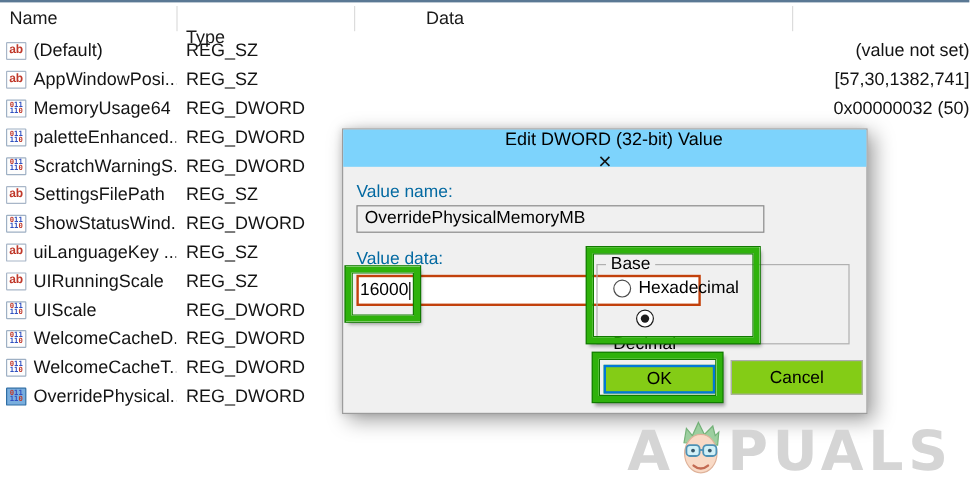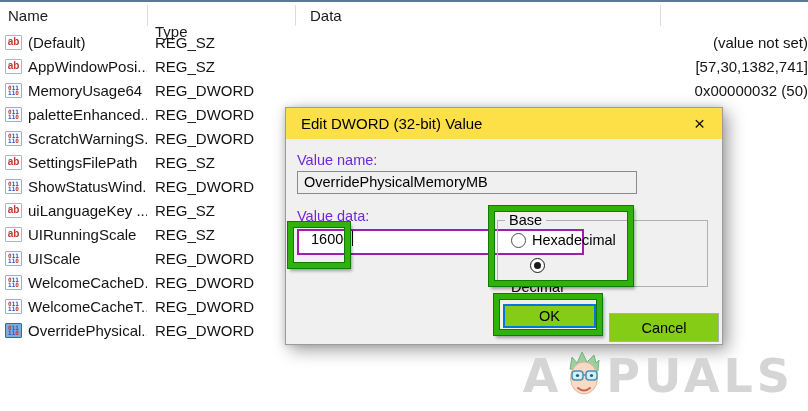--- a/index.html
+++ b/index.html
@@ -7,21 +7,21 @@
     width:808px;height:411px;position:relative;overflow:hidden;
     background:#ffffff;font-family:"Liberation Sans",sans-serif;
     -webkit-font-smoothing:antialiased;
   }
   .topstrip{position:absolute;left:0;top:0;width:808px;height:2px;background:#5a7894;}
 
   
   .list-header{position:absolute;left:0;top:2px;width:808px;height:27px;display:flex;align-items:center;font-size:15px;color:#1b1b1b;}
   .h-name{width:147px;padding-left:8px;box-sizing:border-box;}
   .h-type{width:148px;padding-left:8px;box-sizing:border-box;margin-top:32px;}
-  .h-data{flex:1;padding-left:15px;box-sizing:border-box;}
+  .h-data{flex:1;padding-left:15px;box-sizing:border-box;margin-left:45px;}
   .vsep{position:absolute;top:5px;width:1px;height:21px;background:#dcdcdc;}
   .vsep.s1{left:147px}.vsep.s2{left:295px}.vsep.s3{left:660px}
 
   .rows{position:absolute;left:0;top:30px;width:808px;}
   .lrow{display:flex;height:24px;align-items:center;font-size:15px;color:#141414;white-space:nowrap;}
   .c-name{width:147px;display:flex;align-items:center;gap:6px;padding-left:5px;box-sizing:border-box;overflow:hidden;}
   .nlabel{overflow:hidden;}
   .c-type{width:148px;padding-left:8px;box-sizing:border-box;}
   .c-data{flex:1;padding-left:15px;box-sizing:border-box;text-align:right;}
 
@@ -30,44 +30,44 @@
   .ricon.dw{background:#fdfdfd;border:1px solid #9eb0c4;display:flex;flex-direction:column;justify-content:center;align-items:center;}
   .dwline{display:block;font-family:"DejaVu Sans Mono",monospace;font-size:6px;font-weight:bold;line-height:5.5px;letter-spacing:0;}
   .dwline i{font-style:normal;}
   .d0{color:#c23b2e;}.d1{color:#3050c0;}
   .ricon.dw.sel{background:#79aede;border-color:#2e6da4;}
 
   
   .dialog{position:absolute;left:285px;top:107px;width:438px;height:238px;background:#f0f0f0;
     border:1px solid #9c9c9c;box-sizing:border-box;z-index:10;color:#000;
     box-shadow:5px 5px 16px rgba(0,0,0,.38),-1px 0 6px rgba(0,0,0,.12);}
-  .dlg-titlebar{position:absolute;left:0;top:0;width:100%;height:31px;background:#fde047;display:flex;align-items:center;}
+  .dlg-titlebar{position:absolute;left:0;top:0;width:100%;height:31px;background:#7dd3fc;display:flex;align-items:center;flex-direction:column;}
   .dlg-title{font-size:15px;padding-left:15px;flex:1;}
   .dlg-close{width:45px;height:31px;display:flex;align-items:center;justify-content:center;font-size:19px;font-weight:300;color:#111;cursor:default;}
-  .dlbl{position:absolute;font-size:14.5px;color:#6d28d9;}
+  .dlbl{position:absolute;font-size:14.5px;color:#0369a1;}
   .lbl-valuename{left:11px;top:44px;}
   .box-valuename{position:absolute;left:11px;top:63px;width:340px;height:23px;background:#f0f0f0;border:1px solid #8a8a8a;
     box-sizing:border-box;font-size:14.5px;line-height:21px;padding-left:6px;overflow:hidden;white-space:nowrap;}
   .lbl-valuedata{left:11px;top:100px;}
-  .box-valuedata{position:absolute;left:11px;top:121px;width:287px;height:26px;background:#fff;border:2px solid #a21caf;
-    box-sizing:border-box;display:flex;padding-left:12px;font-size:14.5px;}
+  .box-valuedata{position:absolute;left:11px;top:121px;width:287px;height:26px;background:#fff;border:2px solid #c2410c;
+    box-sizing:border-box;display:flex;align-items:center;padding-left:1px;font-size:14.5px;}
   .caret{width:1px;height:15px;background:#000;margin-left:1px;}
 
   .groupbox{position:absolute;left:211px;top:112px;width:211px;height:67px;border:1px solid #b0b0b0;box-sizing:border-box;}
   .gb-label{position:absolute;top:-9px;left:7px;background:#f0f0f0;padding:0 4px;font-size:14.5px;}
   .radio-row{position:absolute;left:13px;display:flex;align-items:center;gap:6px;font-size:14.5px;}
   .radio-row.r0{top:11px;}
   .radio-row.r1{top:37px;flex-direction:column;}
   .rdot{width:15px;height:15px;border-radius:50%;border:1px solid #4e4e4e;background:#fff;box-sizing:border-box;position:relative;flex:none;}
   .radio-row.checked .rdot{border-color:#1c1c1c;}
   .radio-row.checked .rdot::after{content:'';position:absolute;left:3px;top:3px;right:3px;bottom:3px;background:#1c1c1c;border-radius:50%;}
 
   .btn{position:absolute;box-sizing:border-box;background:#84cc16;display:flex;align-items:center;justify-content:center;font-size:14.5px;color:#000;}
   .btn-ok{left:217px;top:196px;width:93px;height:24px;border:2px solid #0078d7;}
-  .btn-cancel{left:323px;top:192px;width:110px;height:29px;border:1px solid #adadad;margin-top:13px;}
+  .btn-cancel{left:323px;top:192px;width:110px;height:29px;border:1px solid #adadad;}
 
   
   .annot{position:absolute;box-sizing:border-box;border:5px solid #2fb20c;z-index:20;
     box-shadow:0 0 0 1px #117a00,inset 0 0 0 1px #117a00,2px 3px 3px rgba(0,0,0,.35);pointer-events:none;}
   .annot-valuedata{left:288px;top:222px;width:62px;height:46px;}
   .annot-base{left:489px;top:206px;width:144px;height:80px;}
   .annot-ok{left:494px;top:294px;width:108px;height:41px;}
 
   
   .watermark{position:absolute;right:14px;bottom:8px;display:flex;align-items:center;z-index:30;

